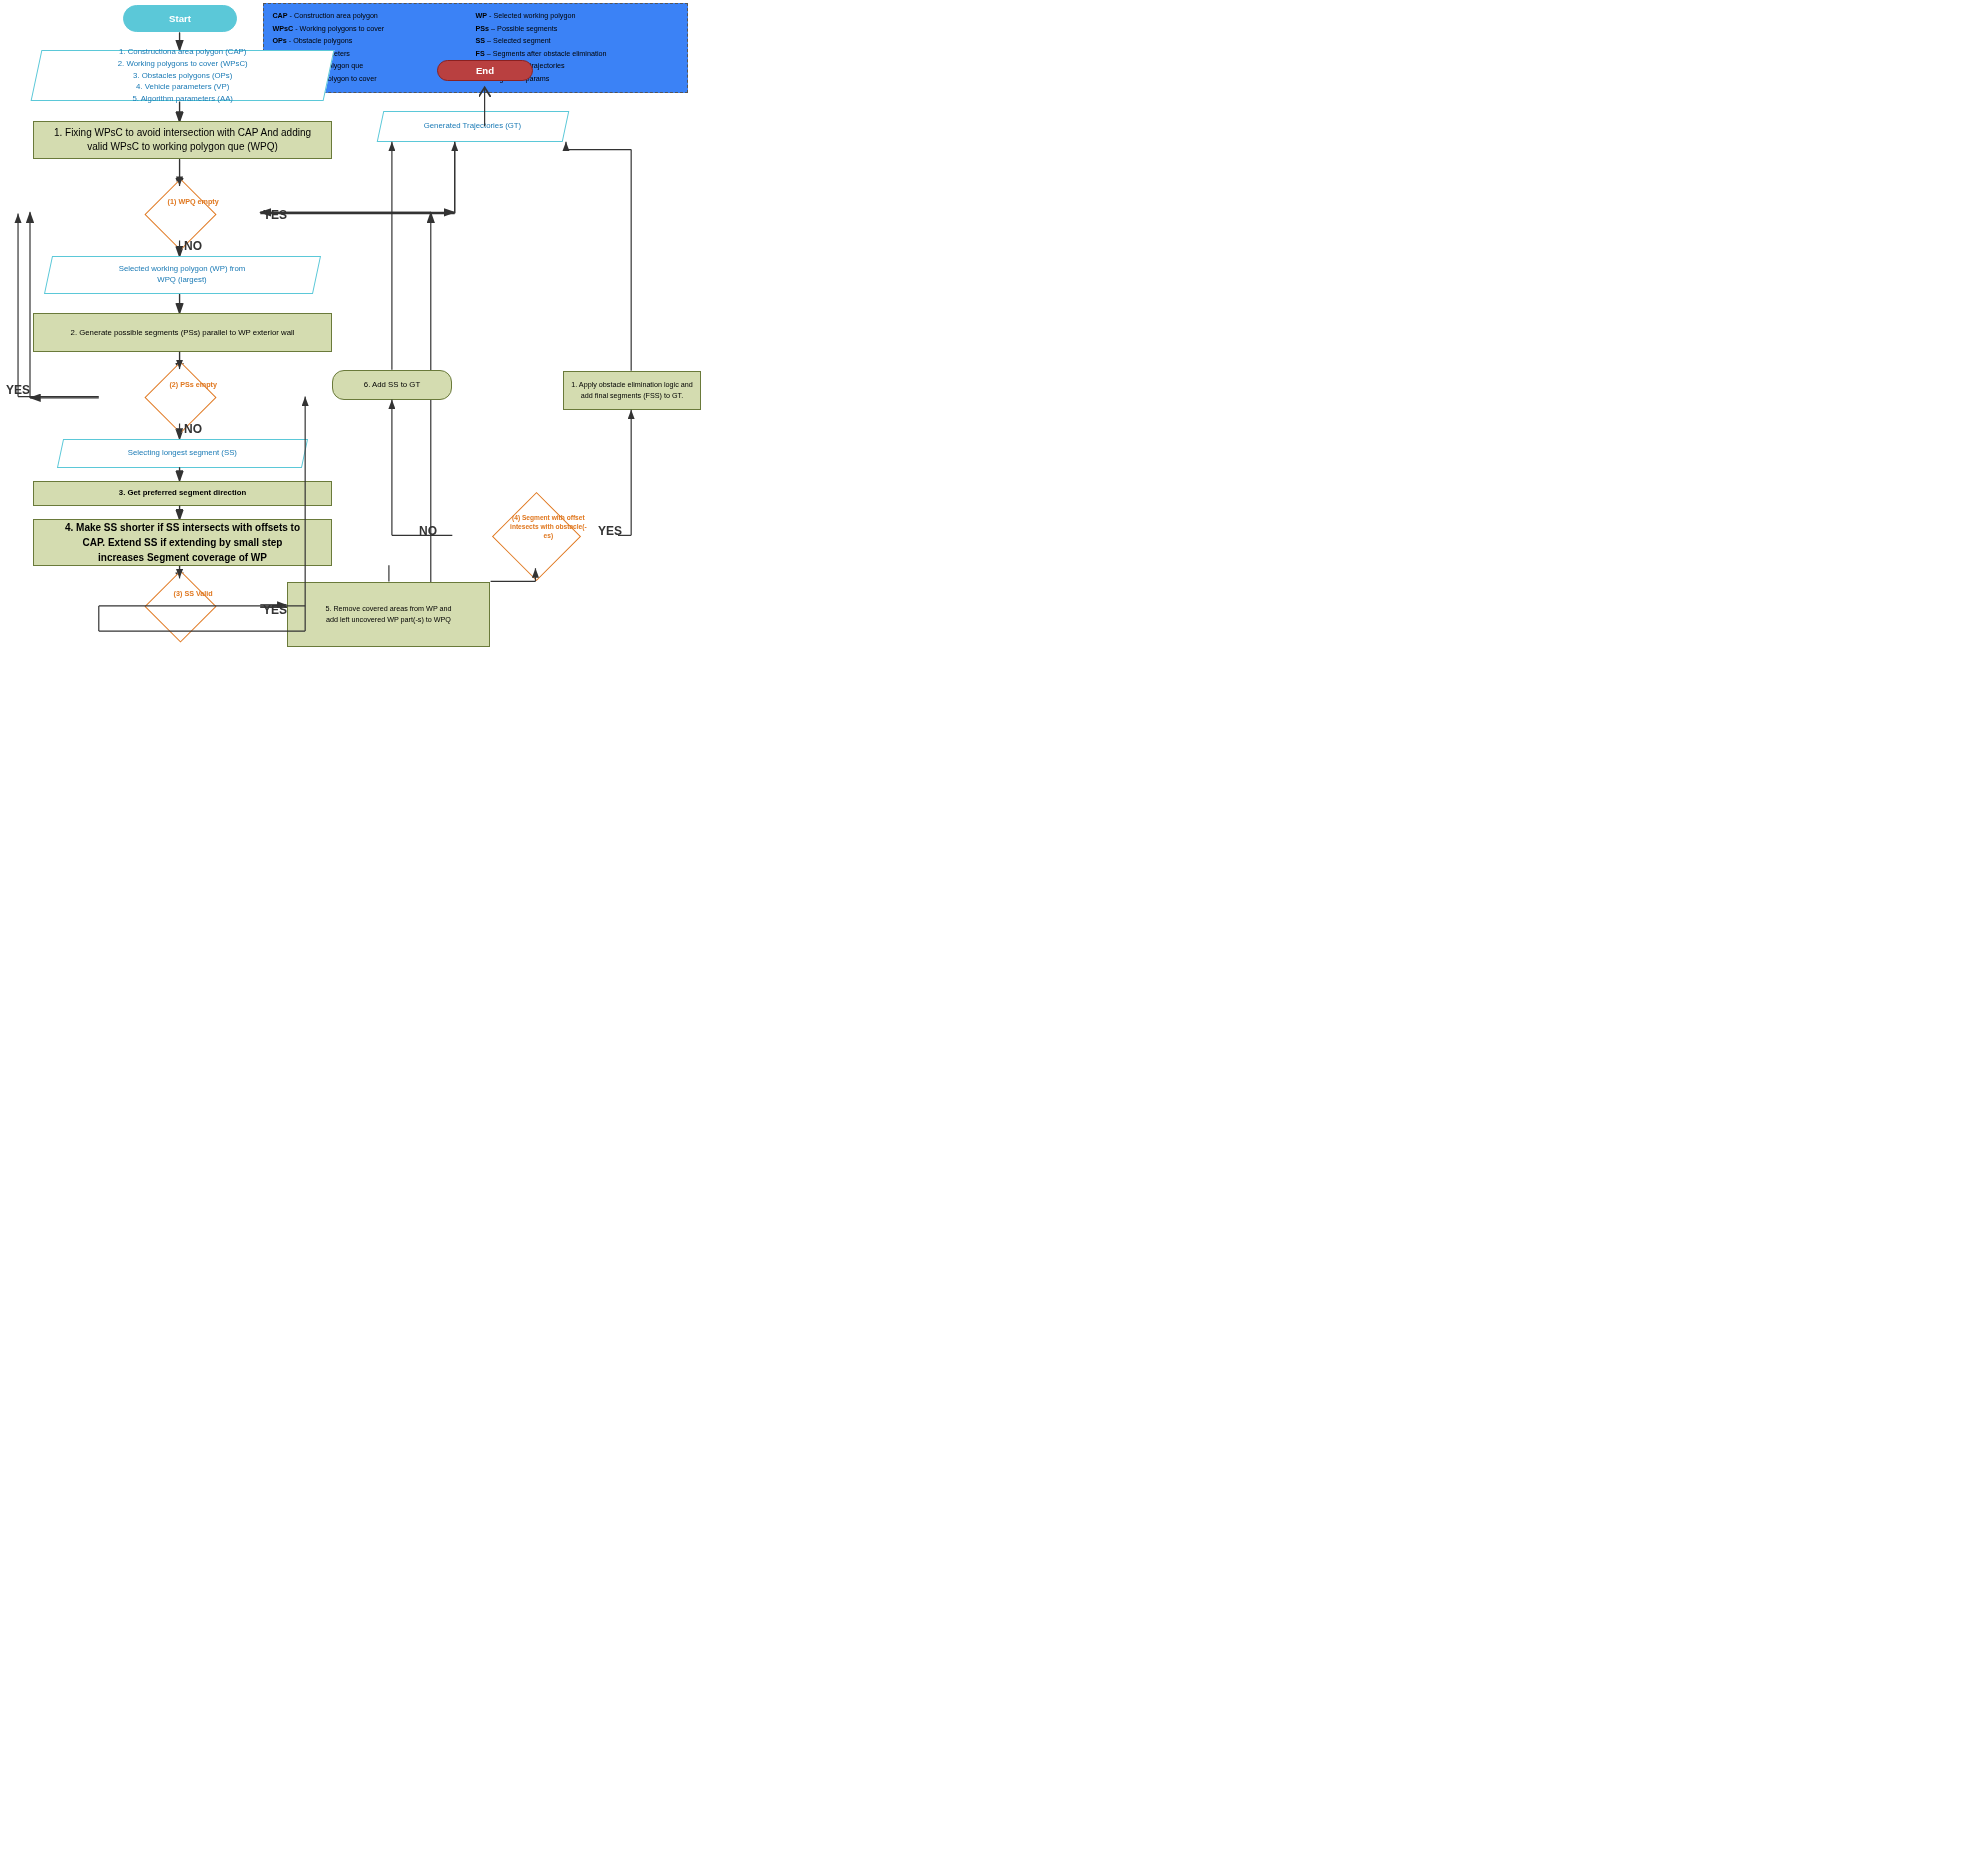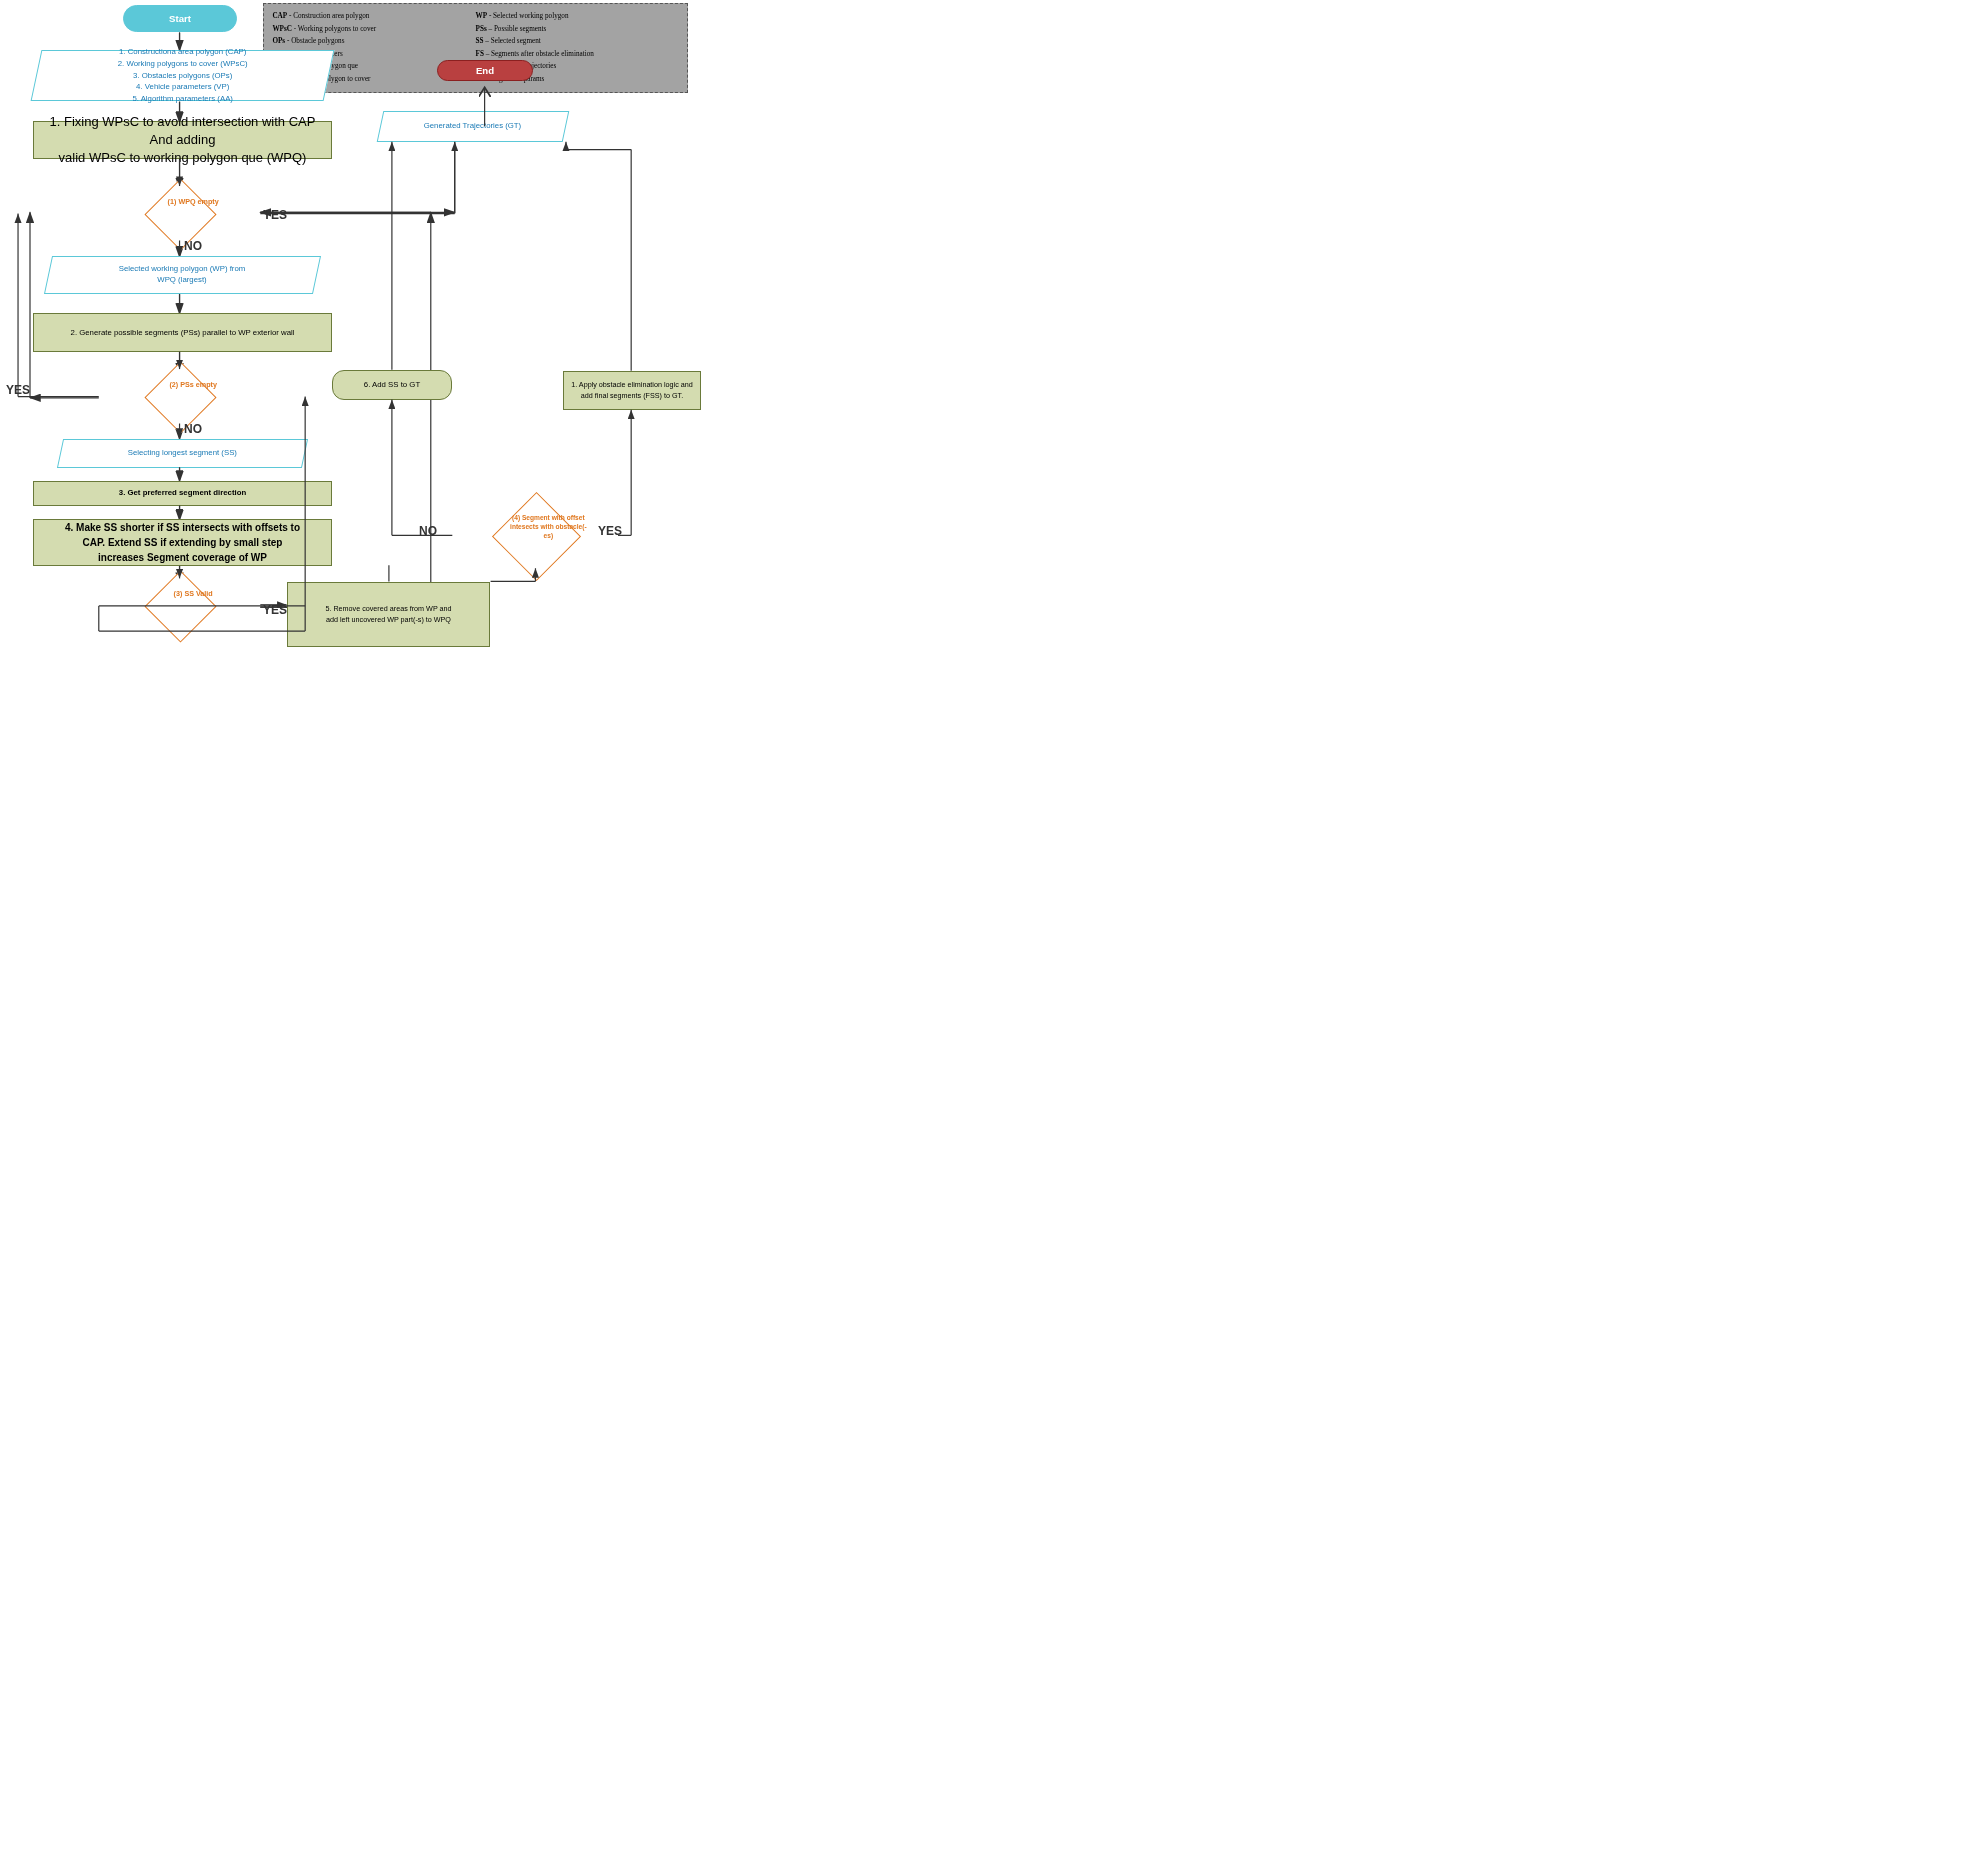--- a/index.html
+++ b/index.html
@@ -84,25 +84,24 @@
       font-size: 7.8px;
       font-weight: bold;
       text-align: center;
       line-height: 1.3;
       padding: 2.4px;
     }
     
     .legend {
       position: absolute;
       border: 1.2px dashed #555;
-      background: #a3a3a3;
+      background: #3b82f6;
       padding: 6px 8.4px;
       font-size: 7.2px;
       line-height: 1.7;
-      font-family: Liberation Serif, serif;
     }
     
     .arrows-svg {
       position: absolute;
       top: 0; left: 0;
       width: 718px;
       height: 658px;
       pointer-events: none;
     }
     .arrow-line {
@@ -207,21 +206,21 @@
     <div class="parallelogram-inner" style="font-size:7.8px; color:#1a7ab5; line-height:1.5;">
       1. Constructiona area polygon (CAP)<br>
       2. Working polygons to cover (WPsC)<br>
       3. Obstacles polygons (OPs)<br>
       4. Vehicle parameters (VP)<br>
       5. Algorithm parameters (AA)
     </div>
   </div>
 
   <div class="shape rect-green" style="left:33px; top:121px; width:299px; height:38px;">
-    <span style="font-size:13px; line-height:1.4;">
+    <span style="font-size:10px; line-height:1.4;">
       1. Fixing WPsC  to avoid intersection with CAP And adding<br>valid WPsC to working polygon que (WPQ)
     </span>
   </div>
 
   <div class="diamond-wrapper" style="left:99px; top:187px; width:162px; height:54px;">
     <div class="diamond" style="width:51px; height:51px;">
       <div class="diamond-inner" style="font-size:7.2px; width:72px; margin-left:-10.8px;">
         (1) WPQ empty
       </div>
     </div>

